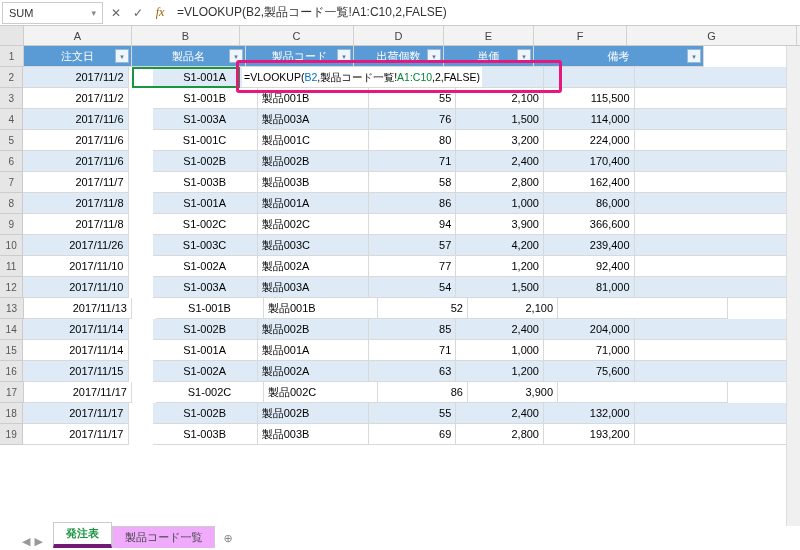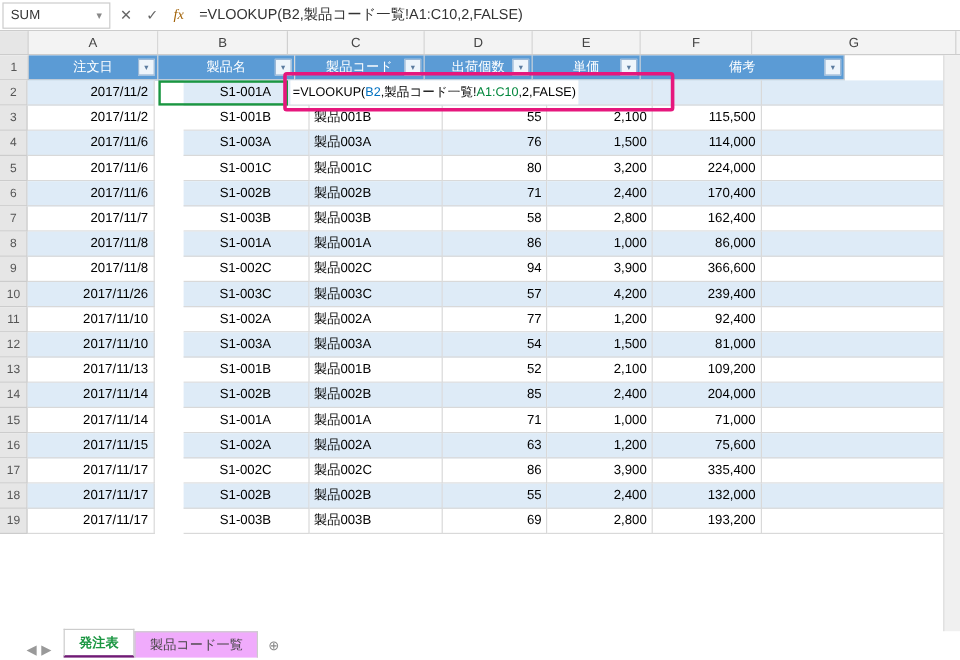--- a/index.html
+++ b/index.html
@@ -1,18 +1,18 @@
 <!DOCTYPE html>
 <html><head>
 <meta charset="utf-8">
 <style>
   * { box-sizing: border-box; margin: 0; padding: 0; }
   body { font-family: "Meiryo UI", Arial, sans-serif; font-size: 11px; background: #fff; width: 800px; height: 550px; overflow: hidden; position: relative; }
   .formula-bar { height: 26px; display: flex; align-items: center; border-bottom: 1px solid #ccc; background: #fff; }
-  .name-box { width: 90px; height: 22px; margin: 0 2px; padding: 2px 6px; border: 1px solid #ccc; font-size: 11px; color: #333; display:flex; align-items:center; justify-content:space-between; }
+  .name-box { width: 101px; height: 22px; margin: 0 2px; padding: 2px 6px; border: 1px solid #ccc; font-size: 11px; color: #333; display:flex; align-items:center; justify-content:space-between; }
   .nb-arrow { color:#888; font-size:9px; }
   .fb-icon { width: 22px; height: 22px; display: flex; align-items: center; justify-content: center; color: #666; font-size: 12px; }
   .fb-icon.fx { font-style: italic; font-family: "Times New Roman", serif; color: #a16207; }
   .formula-input { flex: 1; height: 22px; padding: 2px 6px; font-size: 12px; color: #333; display:flex; align-items:center; }
   .col-hdrs { display: flex; height: 20px; border-bottom: 1px solid #ccc; background: #f3f3f3; }
   .rownum-spacer { width: 24px; border-right: 1px solid #ccc; background:#e6e6e6; }
   .col-h { text-align: center; line-height: 20px; border-right: 1px solid #d0d0d0; color: #444; font-size: 11px; background:#f3f3f3; }
   .grid { height: 480px; overflow: hidden; }
   .row { display: flex; height: 21px; }
   .rownum { width: 24px; background: #e6e6e6; border-right: 1px solid #ccc; border-bottom: 1px solid #ccc; text-align: center; line-height: 21px; color: #555; font-size: 10px; }
@@ -24,21 +24,21 @@
   .right { text-align: right; }
   .center { text-align: center; margin-left: 24px; }
   .sel-b { position: absolute; border: 2px solid #1a9641; pointer-events: none; }
   .formula-overlay { position: absolute; border: 3px solid #e6177d; border-radius: 3px; pointer-events: none; }
   .inline-formula { position: absolute; background: #fff; font-size: 10.5px; color: #000; padding: 0 2px; line-height: 20px; white-space: nowrap; }
   .inline-formula .ref1 { color: #0070c0; }
   .inline-formula .ref2 { color: #00863b; }
   .tabs { position: absolute; left: 22px; bottom: 2px; height: 22px; display: flex; align-items: flex-end; gap: 0; font-size: 11px; }
   .tab-nav { display:flex; gap:4px; margin-right:10px; color:#999; }
   .tab { padding: 3px 12px; border: 1px solid #ccc; border-bottom: none; background: #f0abfc; color: #444; }
-  .tab.active { background: #fff; border-bottom: 2px solid #701a75; color: #1a9641; font-weight: bold; }
+  .tab.active { background: #fff; border-bottom: 4px solid #701a75; color: #1a9641; font-weight: bold; }
   .tab-plus { padding: 3px 8px; color: #888; }
   .scroll-v { position: absolute; right: 0; top: 46px; bottom: 24px; width: 14px; background: #f0f0f0; border-left: 1px solid #ddd; }
 </style>
 </head>
 <body>
 
 <div class="formula-bar">
   <div class="name-box">
     <span>SUM</span>
     <span class="nb-arrow">▾</span>
@@ -190,21 +190,20 @@
       <div class="cell cF alt right">81,000</div>
       <div class="cell cG alt"></div>
     </div>
     <div class="row">
       <div class="rownum">13</div>
       <div class="cell cA right">2017/11/13</div>
       <div class="cell cB center">S1-001B</div>
       <div class="cell cC">製品001B</div>
       <div class="cell cD right">52</div>
       <div class="cell cE right">2,100</div>
-      <div class="cell cF right">109,200</div>
       <div class="cell cG"></div>
     </div>
     <div class="row">
       <div class="rownum">14</div>
       <div class="cell cA alt right">2017/11/14</div>
       <div class="cell cB alt center">S1-002B</div>
       <div class="cell cC alt">製品002B</div>
       <div class="cell cD alt right">85</div>
       <div class="cell cE alt right">2,400</div>
       <div class="cell cF alt right">204,000</div>
@@ -230,21 +229,20 @@
       <div class="cell cF alt right">75,600</div>
       <div class="cell cG alt"></div>
     </div>
     <div class="row">
       <div class="rownum">17</div>
       <div class="cell cA right">2017/11/17</div>
       <div class="cell cB center">S1-002C</div>
       <div class="cell cC">製品002C</div>
       <div class="cell cD right">86</div>
       <div class="cell cE right">3,900</div>
-      <div class="cell cF right">335,400</div>
       <div class="cell cG"></div>
     </div>
     <div class="row">
       <div class="rownum">18</div>
       <div class="cell cA alt right">2017/11/17</div>
       <div class="cell cB alt center">S1-002B</div>
       <div class="cell cC alt">製品002B</div>
       <div class="cell cD alt right">55</div>
       <div class="cell cE alt right">2,400</div>
       <div class="cell cF alt right">132,000</div>

